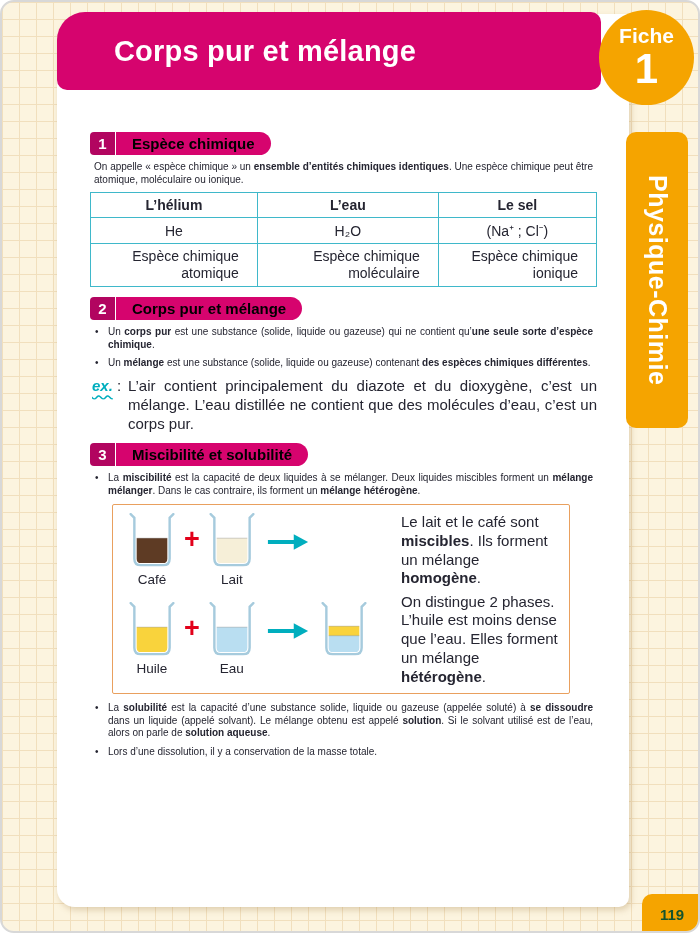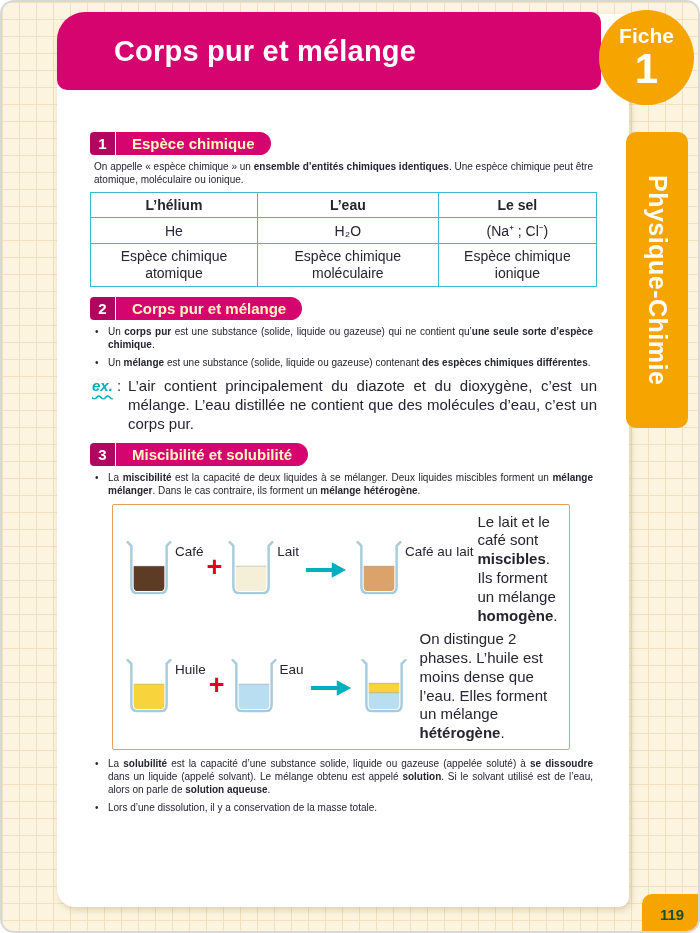--- a/index.html
+++ b/index.html
@@ -41,45 +41,45 @@
   }
   .page-tab span{color:#14532d;font-weight:700;font-size:15px;}
   .content{position:absolute;left:33px;top:118px;width:507px;}
   .sec{display:flex;align-items:stretch;height:23px;margin:10px 0 6px;}
   .content .sec:first-child{margin-top:0;}
   .sec-num{
     background:var(--magenta-dark);color:#fff;font-weight:700;font-size:15px;width:25px;
     display:flex;align-items:center;justify-content:center;border-radius:4px 0 0 4px;
   }
   .sec-title{
-    background:var(--magenta);color:#fef9c3;font-weight:700;font-size:15px;
+    background:var(--magenta);color:#000000;font-weight:700;font-size:15px;
     display:flex;align-items:center;padding:0 16px;border-radius:0 13px 13px 0;margin-left:1px;
   }
   .body{font-size:10px;line-height:1.27;text-align:justify;margin:6px 4px;}
   .b{font-weight:700;}
   .bullet{position:relative;padding-left:14px;}
   .bullet .dot{position:absolute;left:1px;}
   .chem-table{border-collapse:collapse;width:100%;margin:6px 0 8px;background:#fff;}
   .chem-table th,.chem-table td{
     border:1.6px solid var(--tborder);text-align:center;font-size:14px;
     padding:3px 4px;color:var(--text);
   }
   .chem-table th{font-weight:700;padding:4px;}
-  .chem-table td.type{padding:4px 18px;line-height:1.2;}
+  .chem-table td.type{padding:4px 18px;line-height:1.2;text-align:right;}
   .example{position:relative;padding-left:38px;margin:6px 0;font-size:15px;line-height:1.27;text-align:justify;}
   .ex-head{position:absolute;left:2px;top:0;}
   .ex-label{color:var(--teal);font-style:italic;font-weight:700;text-decoration:underline wavy;text-underline-offset:3px;}
   .figure{
     margin:6px 0 8px 22px;width:458px;border:1.5px solid var(--fborder);background:#fff;
     padding:8px 8px 6px 10px;box-sizing:border-box;border-radius:2px;
   }
   .fig-row{display:flex;align-items:center;}
   .fig-row + .fig-row{margin-top:4px;}
   .fig-left{display:flex;align-items:flex-start;flex:1;}
-  .beaker-unit{display:flex;align-items:flex-start;min-width:58px;}
+  .beaker-unit{display:flex;flex-direction:column;align-items:center;min-width:58px;}
   .beaker{width:52px;height:56px;display:block;}
   .beaker .glass{fill:none;stroke:var(--outline);stroke-width:2.6;stroke-linecap:round;}
   .beaker .surf{stroke:rgba(0,0,0,.14);stroke-width:1.4;}
   .beaker-label{font-size:13.5px;margin-top:3px;min-height:17px;white-space:nowrap;color:var(--text);}
   .plus{color:var(--red);font-size:27px;font-weight:800;margin:13px 3px 0;line-height:1;}
   .arrowbox{margin:19px 5px 0;color:var(--teal);}
   .arrowbox svg{display:block;width:44px;height:20px;}
   .fig-caption{width:160px;font-size:15px;line-height:1.26;text-align:left;margin-left:4px;color:var(--text);}
 </style>
 </head>
@@ -166,28 +166,20 @@
                 <path class="glass" d="M5,1 L9,5 L9,49 Q9,56 16,56 L40,56 Q47,56 47,49 L47,5 L51,1"></path>
               </svg>
               <div class="beaker-label">Lait</div>
             </div>
             <div class="arrowbox">
               <svg viewBox="0 0 46 20">
                   <line x1="2" y1="10" x2="31" y2="10" stroke="currentColor" stroke-width="4.2"></line>
                   <polygon points="29,2 44,10 29,18" fill="currentColor"></polygon>
                 </svg>
             </div>
-            <div class="beaker-unit">
-              <svg class="beaker" viewBox="0 0 56 60">
-                <path d="M11.5,27 L44.5,27 L44.5,49 Q44.5,53.8 40,53.8 L16,53.8 Q11.5,53.8 11.5,49 Z" fill="#dba269"></path>
-                <line class="surf" x1="11.5" y1="27" x2="44.5" y2="27"></line>
-                <path class="glass" d="M5,1 L9,5 L9,49 Q9,56 16,56 L40,56 Q47,56 47,49 L47,5 L51,1"></path>
-              </svg>
-              <div class="beaker-label">Café au lait</div>
-            </div>
           </div>
           <div class="fig-caption"><span>Le lait et le café sont </span><span class="b">miscibles</span><span>. Ils forment un mélange </span><span class="b">homogène</span><span>.</span></div>
         </div>
 
         <div class="fig-row">
           <div class="fig-left">
             <div class="beaker-unit">
               <svg class="beaker" viewBox="0 0 56 60">
                 <path d="M11.5,27 L44.5,27 L44.5,49 Q44.5,53.8 40,53.8 L16,53.8 Q11.5,53.8 11.5,49 Z" fill="#f9d33c"></path>
                 <line class="surf" x1="11.5" y1="27" x2="44.5" y2="27"></line>

